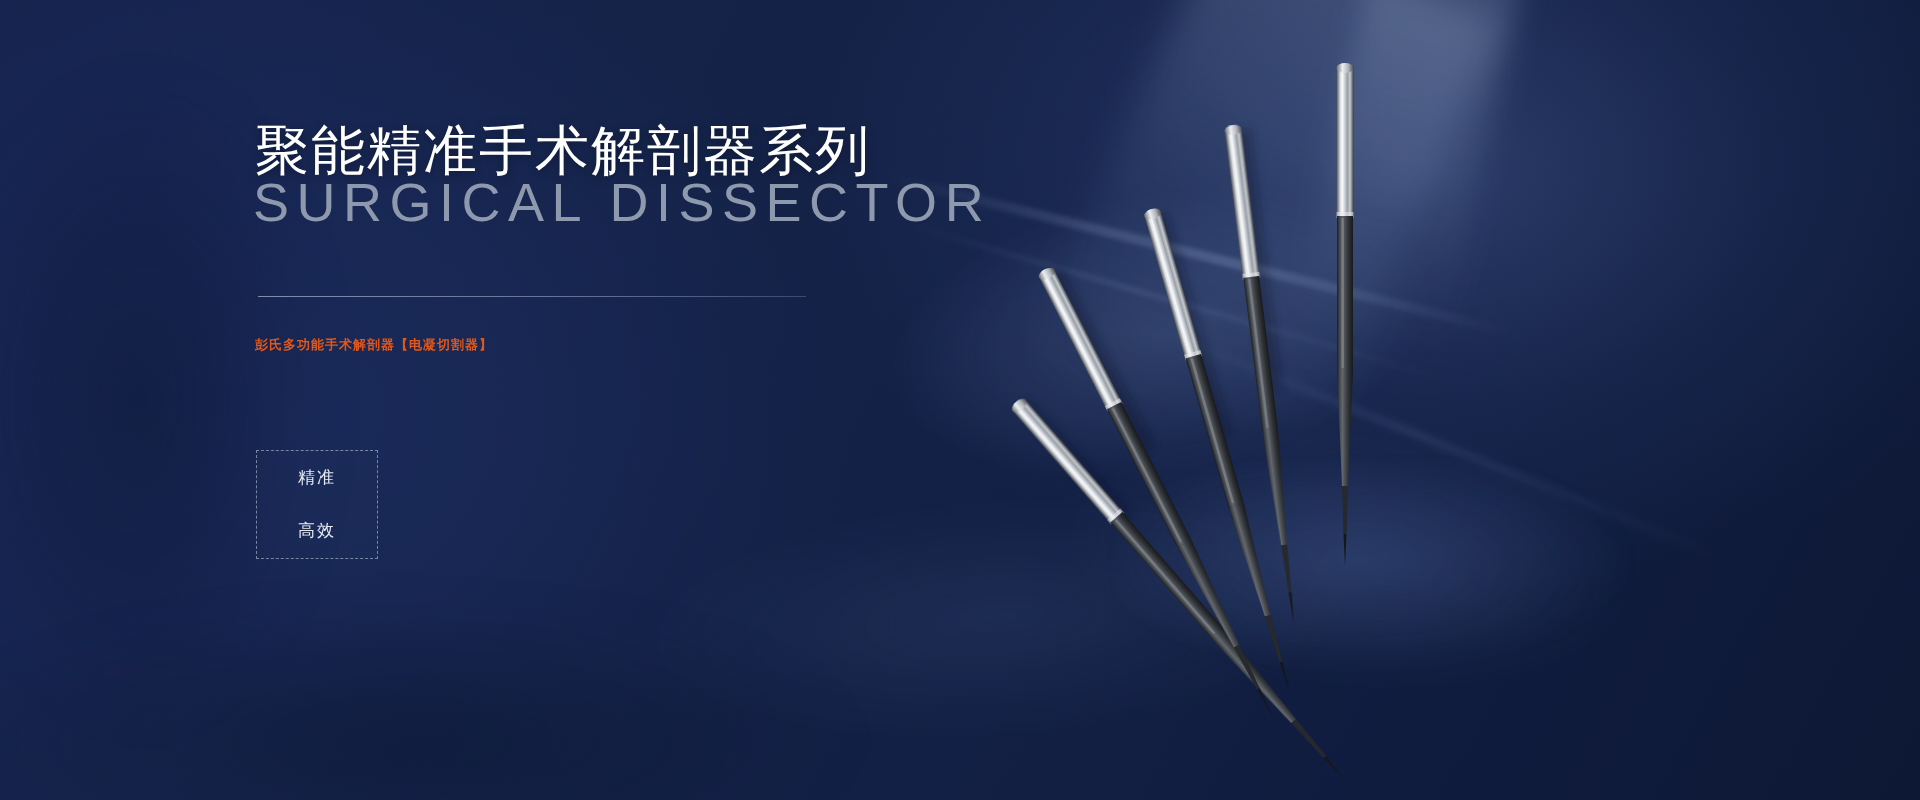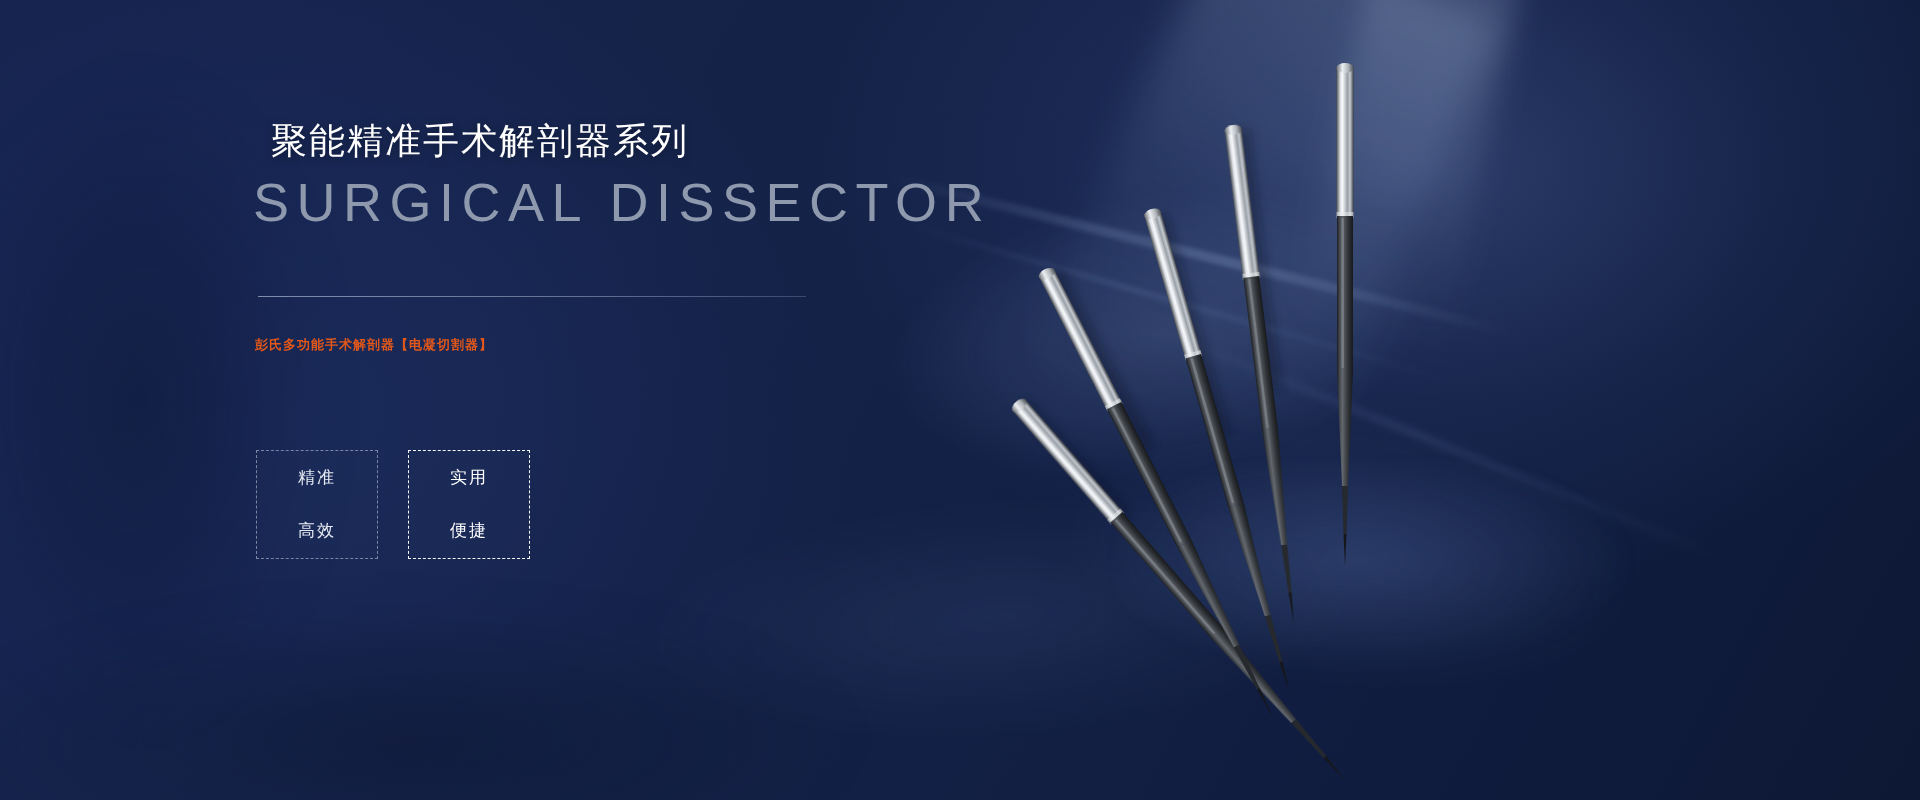--- a/index.html
+++ b/index.html
@@ -72,22 +72,22 @@
   .g-darkB{
     left:-80px;top:560px;width:1200px;height:360px;
     background:radial-gradient(ellipse 50% 50% at 40% 50%, rgba(8,15,38,0.40) 0%, rgba(0,0,0,0) 76%);
     filter:blur(22px);
   }
 
   
   #copy{position:absolute;left:0;top:0;width:900px;height:800px;}
 
   .title-cn{
-    position:absolute;left:271px;top:123px;
-    font-size:36px;line-height:1;color:#ffffff;
+    position:absolute;left:255px;top:123px;
+    font-size:54px;line-height:1;color:#ffffff;
     letter-spacing:2px;font-weight:400;white-space:nowrap;
     text-shadow:0 2px 10px rgba(0,0,0,0.35);
   }
   .title-en{
     position:absolute;left:253px;top:175px;
     font-size:54px;line-height:1;color:#8e99ae;
     letter-spacing:7.5px;font-weight:300;white-space:nowrap;
   }
   .divider{
     position:absolute;left:258px;top:296px;width:548px;height:1px;
@@ -222,22 +222,18 @@
 
     <div class="subtitle">彭氏多功能手术解剖器【电凝切割器】</div>
 
     <div id="features">
 
       <div class="feat">
         <span>精准</span>
         <span>高效</span>
       </div>
 
-      <div class="feat bright">
-        <span>实用</span>
-        <span>便捷</span>
-      </div>
 
 
     </div>
   </div>
 
 </div>
 
 </body></html>

